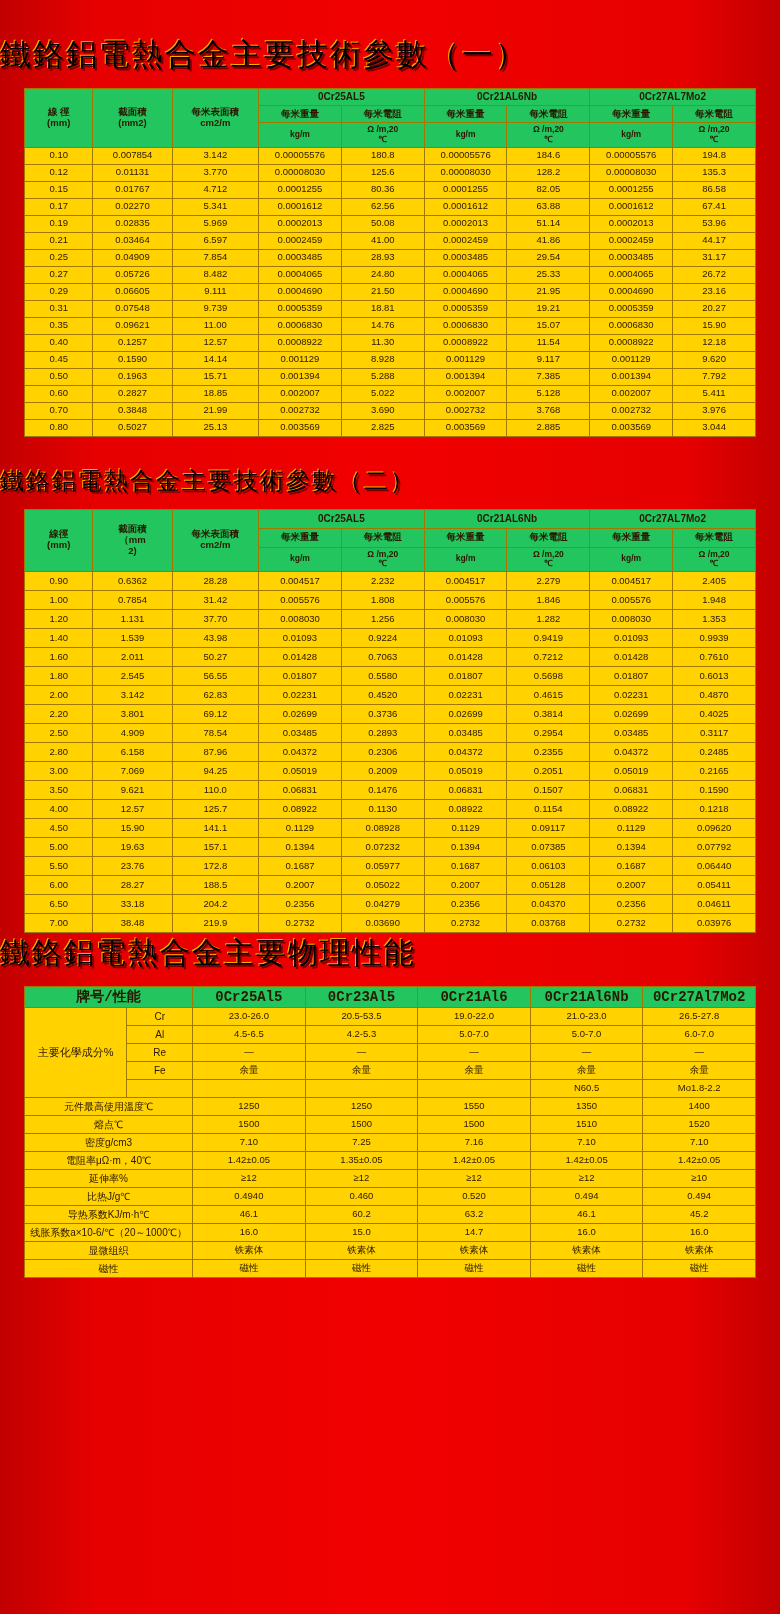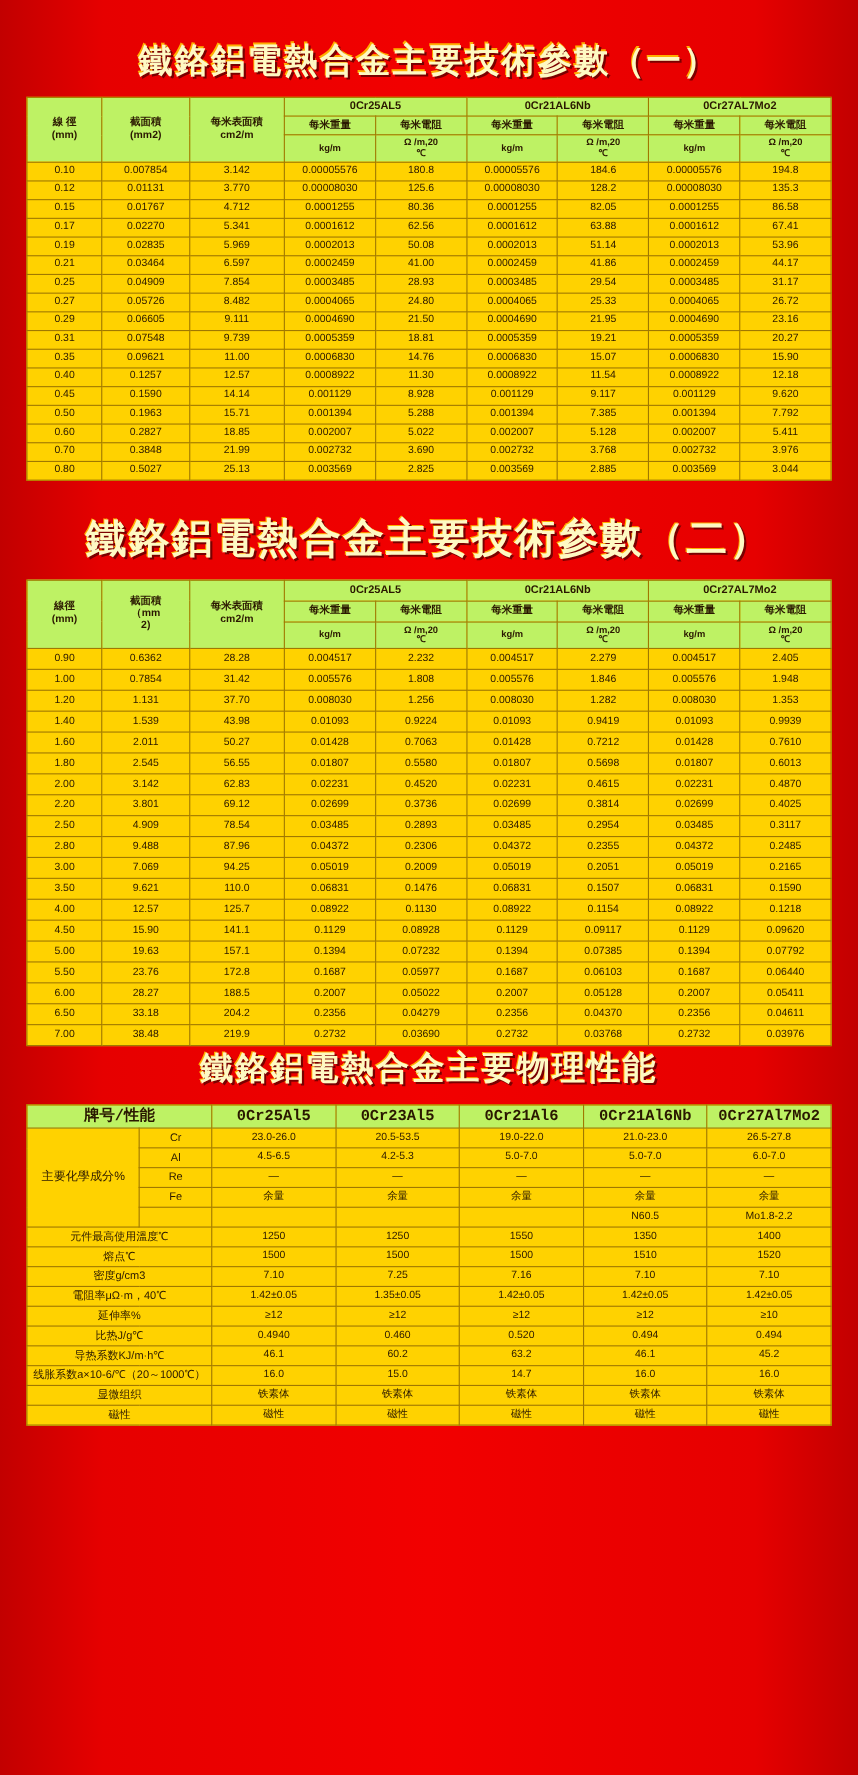--- a/index.html
+++ b/index.html
@@ -9,50 +9,49 @@
     background: #e80000;
     font-family: "Liberation Sans", sans-serif;
   }
   body {
     width: 780px;
     min-height: 1614px;
     background: linear-gradient(90deg,#c20000 0%, #e60000 12%, #f20000 50%, #e60000 88%, #c20000 100%);
     padding-bottom: 6px;
   }
   .title {
-    text-align: center;
     font-family: "DejaVu Serif", serif;
-    font-weight: bold;
-    color: #fef9c3;
+    font-weight: normal;
+    color: #000000;
     letter-spacing: 2px;
     text-shadow: 2px 2px 0 #7a0000, -1px -1px 0 #ffae00;
   }
   .title-1 { font-size: 31px; padding-top: 34px; padding-bottom: 12px; }
-  .title-2 { font-size: 37px; padding-top: 28px; padding-bottom: 12px; }
+  .title-2 { font-size: 24px; padding-top: 28px; padding-bottom: 12px; }
   .title-3 { font-size: 30px; padding-bottom: 12px; }
 
   .table-wrap { padding: 0 24px; }
   table {
     width: 100%;
     border-collapse: collapse;
     background: #ffd400;
     table-layout: fixed;
   }
   table td, table th {
     border: 1px solid #a07800;
     text-align: center;
     color: #2a1800;
     font-size: 9.5px;
     padding: 2px 1px;
     line-height: 1.15;
     font-weight: normal;
     background: #ffd200;
   }
   thead td, thead th {
-    background: #bef264;
+    background: #22c55e;
     font-weight: bold;
     font-size: 9.5px;
   }
   .t1 td { height: 17px; }
   .t2 td { height: 19px; }
   .t3 td { height: 18px; }
   .grp { font-size: 10px; font-weight: bold; }
   .sub { font-size: 8.5px; margin-left: 25px; }
   .vert-label { font-size: 11px; font-weight: normal; margin-top: 12px; }
   .rowlabel { font-size: 10px; margin-top: 12px; }
@@ -469,21 +468,21 @@
           <td>78.54</td>
           <td>0.03485</td>
           <td>0.2893</td>
           <td>0.03485</td>
           <td>0.2954</td>
           <td>0.03485</td>
           <td>0.3117</td>
         </tr>
         <tr>
           <td>2.80</td>
-          <td>9.488</td>
+          <td>6.158</td>
           <td>87.96</td>
           <td>0.04372</td>
           <td>0.2306</td>
           <td>0.04372</td>
           <td>0.2355</td>
           <td>0.04372</td>
           <td>0.2485</td>
         </tr>
         <tr>
           <td>3.00</td>

